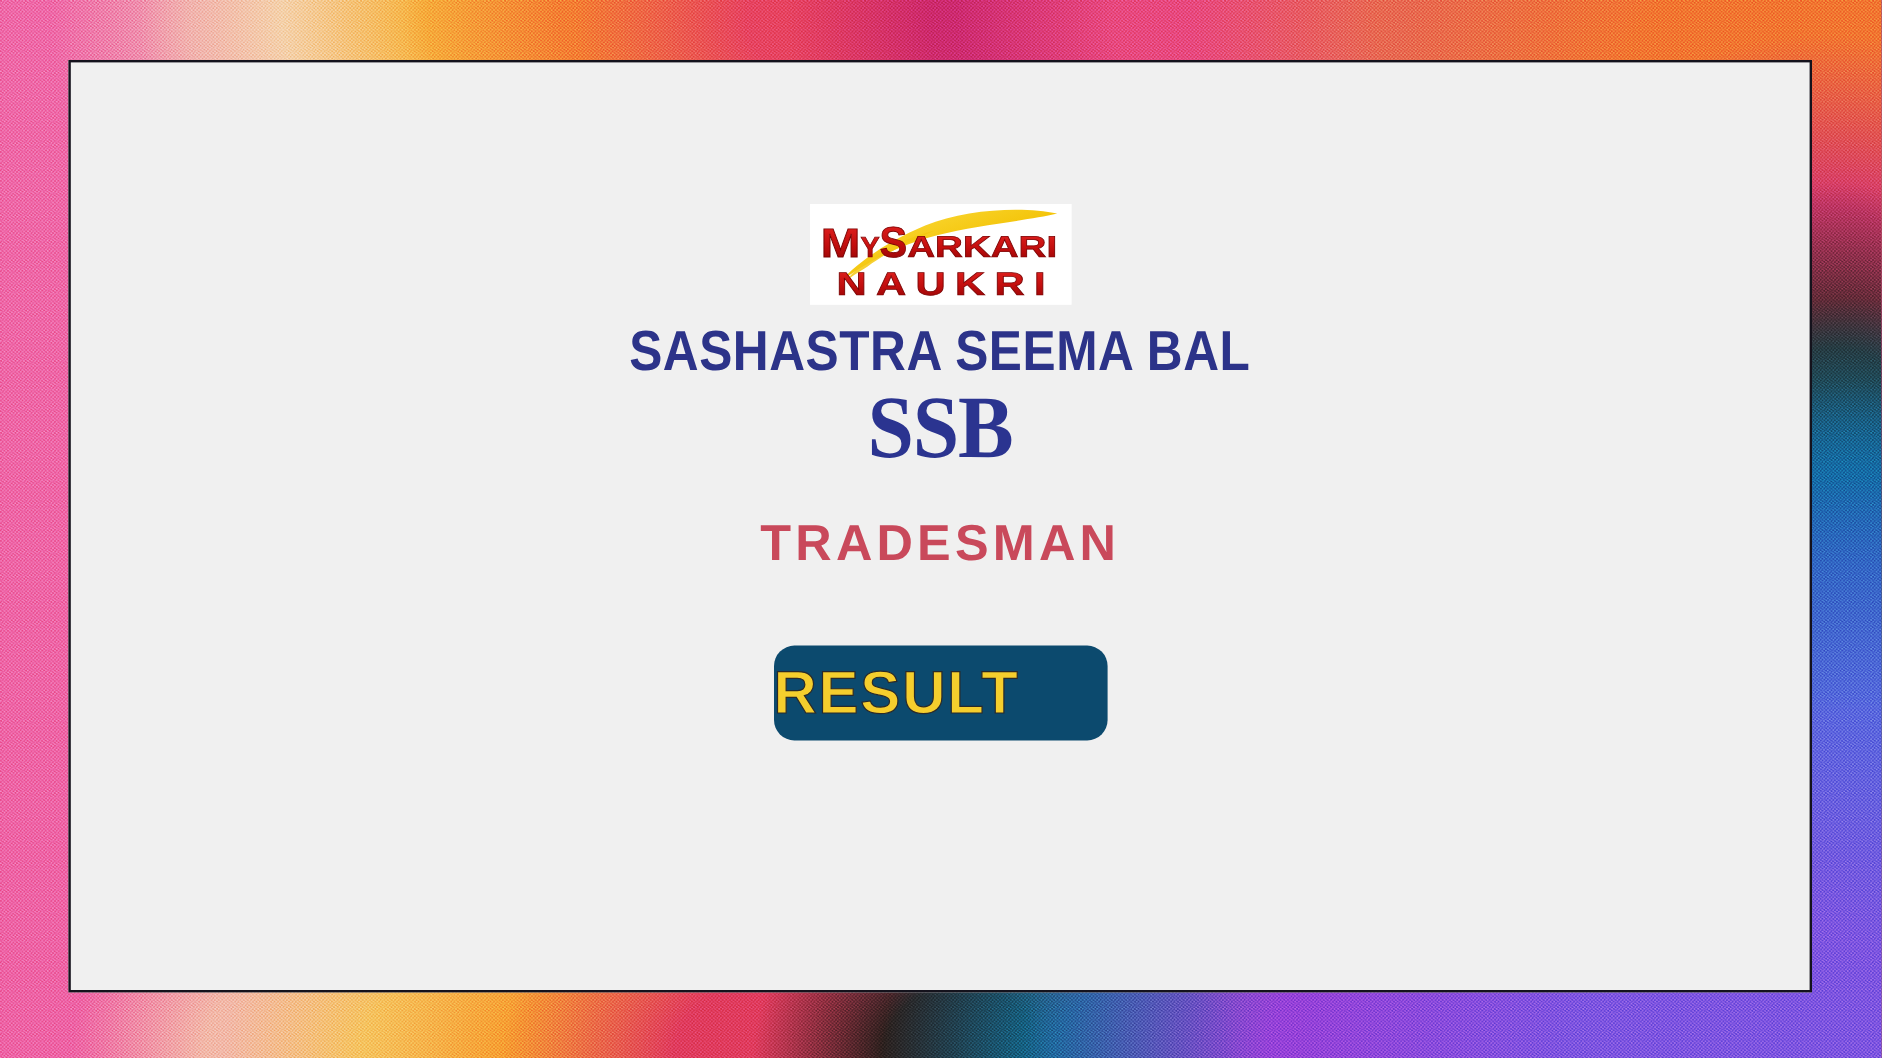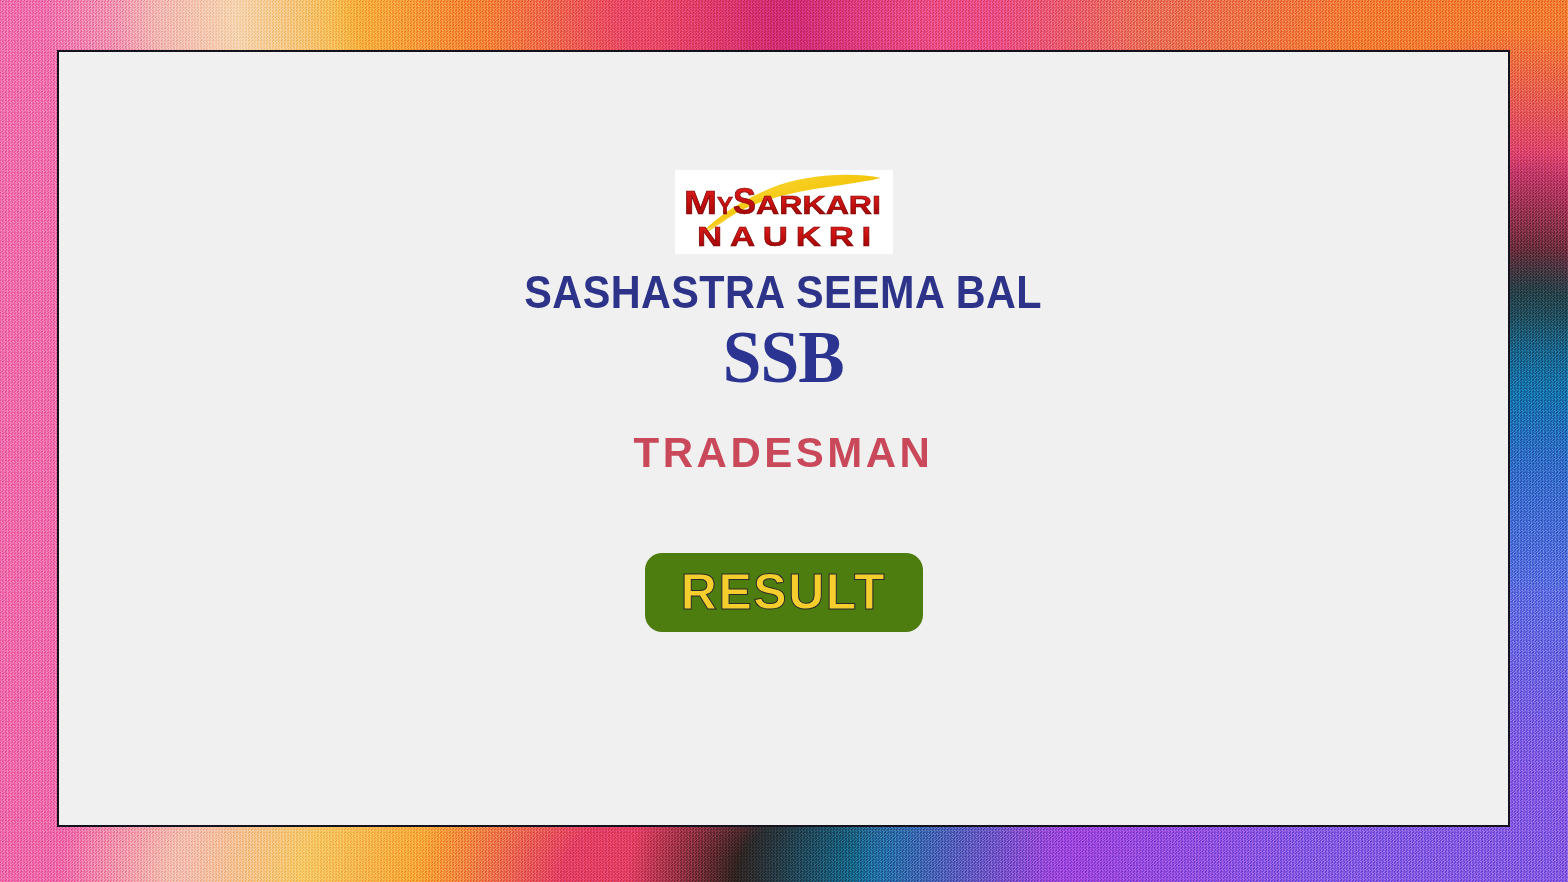--- a/index.html
+++ b/index.html
@@ -131,35 +131,34 @@
     letter-spacing: -1px;
     transform: scaleX(0.94);
   }
 
   .post-name {
     font-family: "Liberation Sans", sans-serif;
     font-weight: bold;
     font-size: 42px;
     letter-spacing: 3.5px;
     color: #c9495b;
-    margin: 38px 0 4px 0;
+    margin: 38px 0 14px 0;
     line-height: 1;
   }
 
   
   .result-btn {
-    margin-top: 75px;
+    margin-top: 50px;
     width: 278px;
     height: 79px;
-    background: #4d7c0f;
+    background: #0c4a6e;
     border: none;
     border-radius: 17px;
     display: flex;
     align-items: center;
-    justify-content: center;
     cursor: pointer;
     padding: 0;
   }
   .result-btn-label {
     font-family: "Liberation Sans", sans-serif;
     font-weight: bold;
     font-size: 50px;
     letter-spacing: 1.5px;
     color: #f5ce2d;
     line-height: 1;

